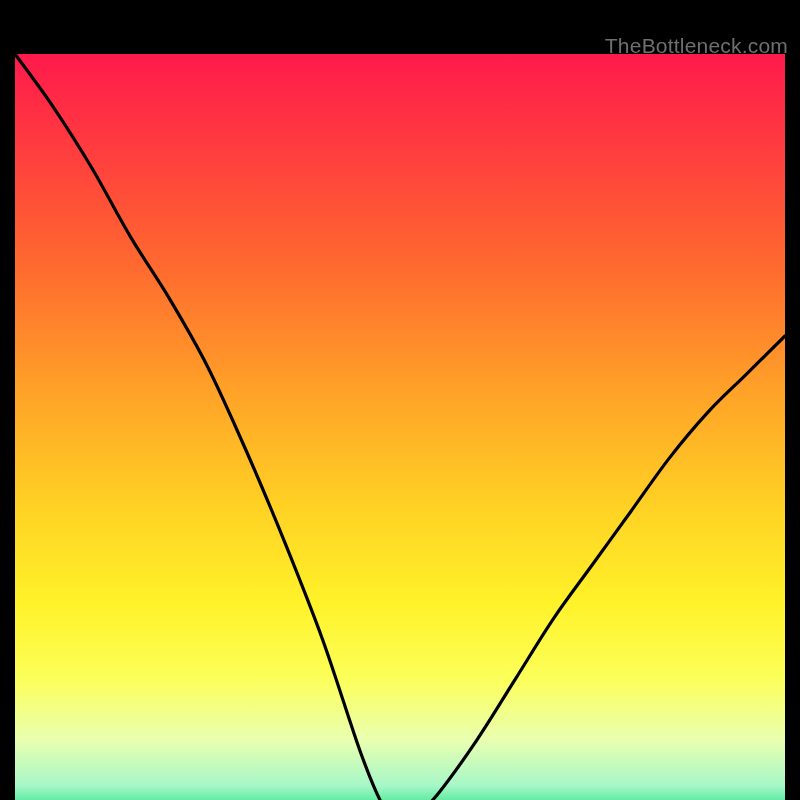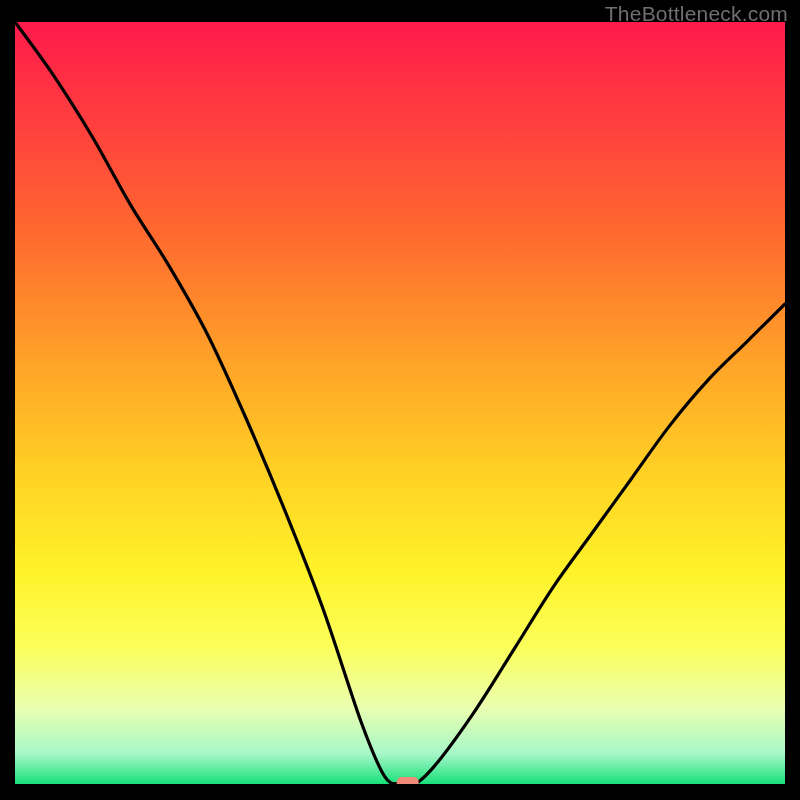--- a/index.html
+++ b/index.html
@@ -9,20 +9,21 @@
     height: 800px;
     background: #000;
     overflow: hidden;
     font-family: Arial, Helvetica, sans-serif;
   }
   .frame {
     position: relative;
     width: 800px;
     height: 719px;
     background: #000;
+    margin-top: 32px;
   }
   .plot {
     position: absolute;
     left: 15px;
     top: 22px;
     width: 770px;
     height: 762px;
     
   }
   .watermark {

